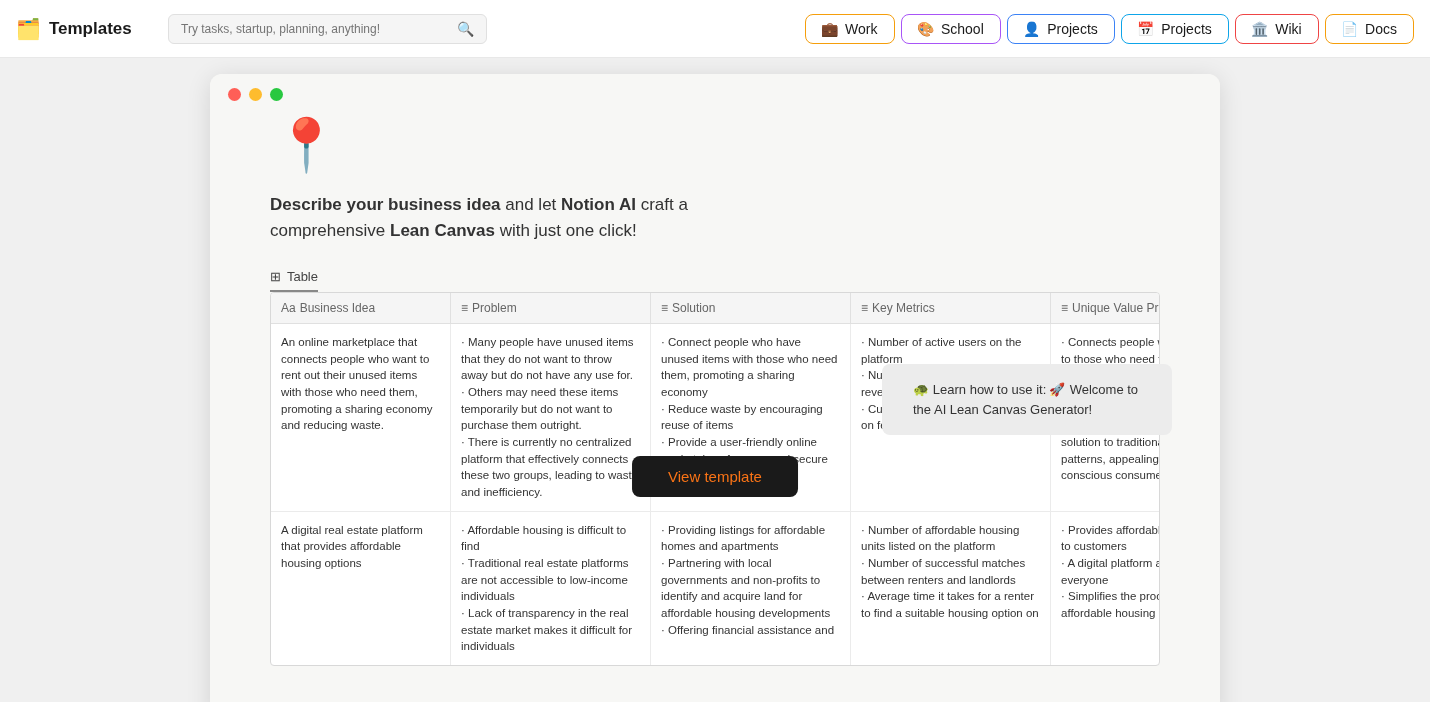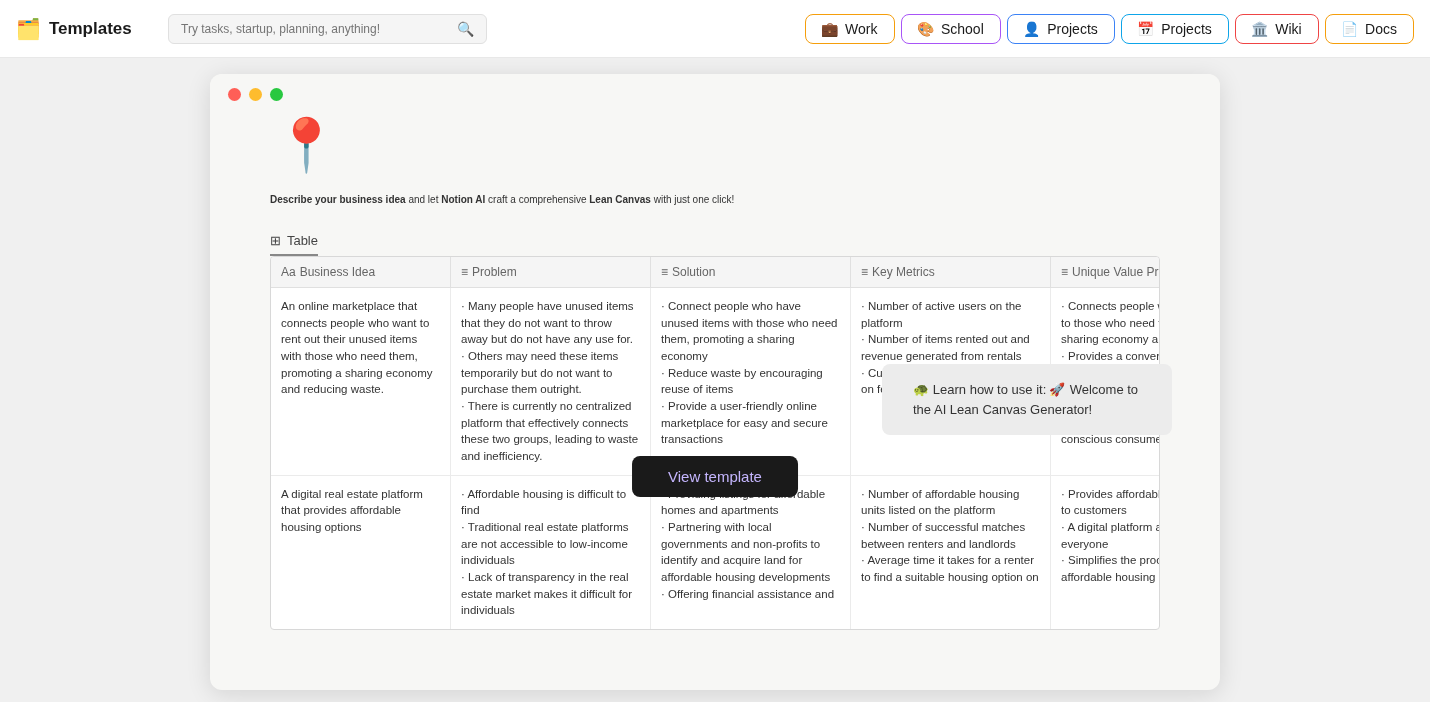--- a/index.html
+++ b/index.html
@@ -67,21 +67,21 @@
     .dot-green { background: #28c840; }
 
     
     .page-content { padding: 0 60px 60px 60px; }
     .page-emoji { font-size: 52px; margin-bottom: 16px; margin-left: 4px; }
     .page-title {
       font-size: 36px; font-weight: 700; color: #1a1a1a;
       margin-bottom: 20px; letter-spacing: -0.5px;
     }
     .page-description {
-      font-size: 10px; color: #333; line-height: 1.5;
+      font-size: 17px; color: #333; line-height: 1.5;
       margin-bottom: 24px; max-width: 530px;
     }
     .page-description strong { font-weight: 600; }
 
     
     .info-box {
       position: absolute; top: 290px; right: 48px;
       background: #ececec; border-radius: 8px;
       padding: 16px 31px; width: 290px;
       font-size: 13px; color: #333; line-height: 1.5;
@@ -119,21 +119,21 @@
       padding: 10px 10px; font-size: 11.5px; color: #333;
       line-height: 1.45; border-right: 1px solid #ebebeb;
       vertical-align: top;
     }
     .table-cell:last-child { border-right: none; }
 
     
     .view-btn {
       position: absolute;
       top: 382px; left: 50%; transform: translateX(-50%);
-      background: #1a1a1a; color: #c4b5fd;
+      background: #1a1a1a; color: #f97316;
       border: none; border-radius: 8px;
       padding: 12px 36px; font-size: 15px; font-weight: 500;
       cursor: pointer; z-index: 10; white-space: nowrap;
     }
   </style>
 </head>
 <body>
 
 <nav class="top-nav">
   <div class="nav-brand">

